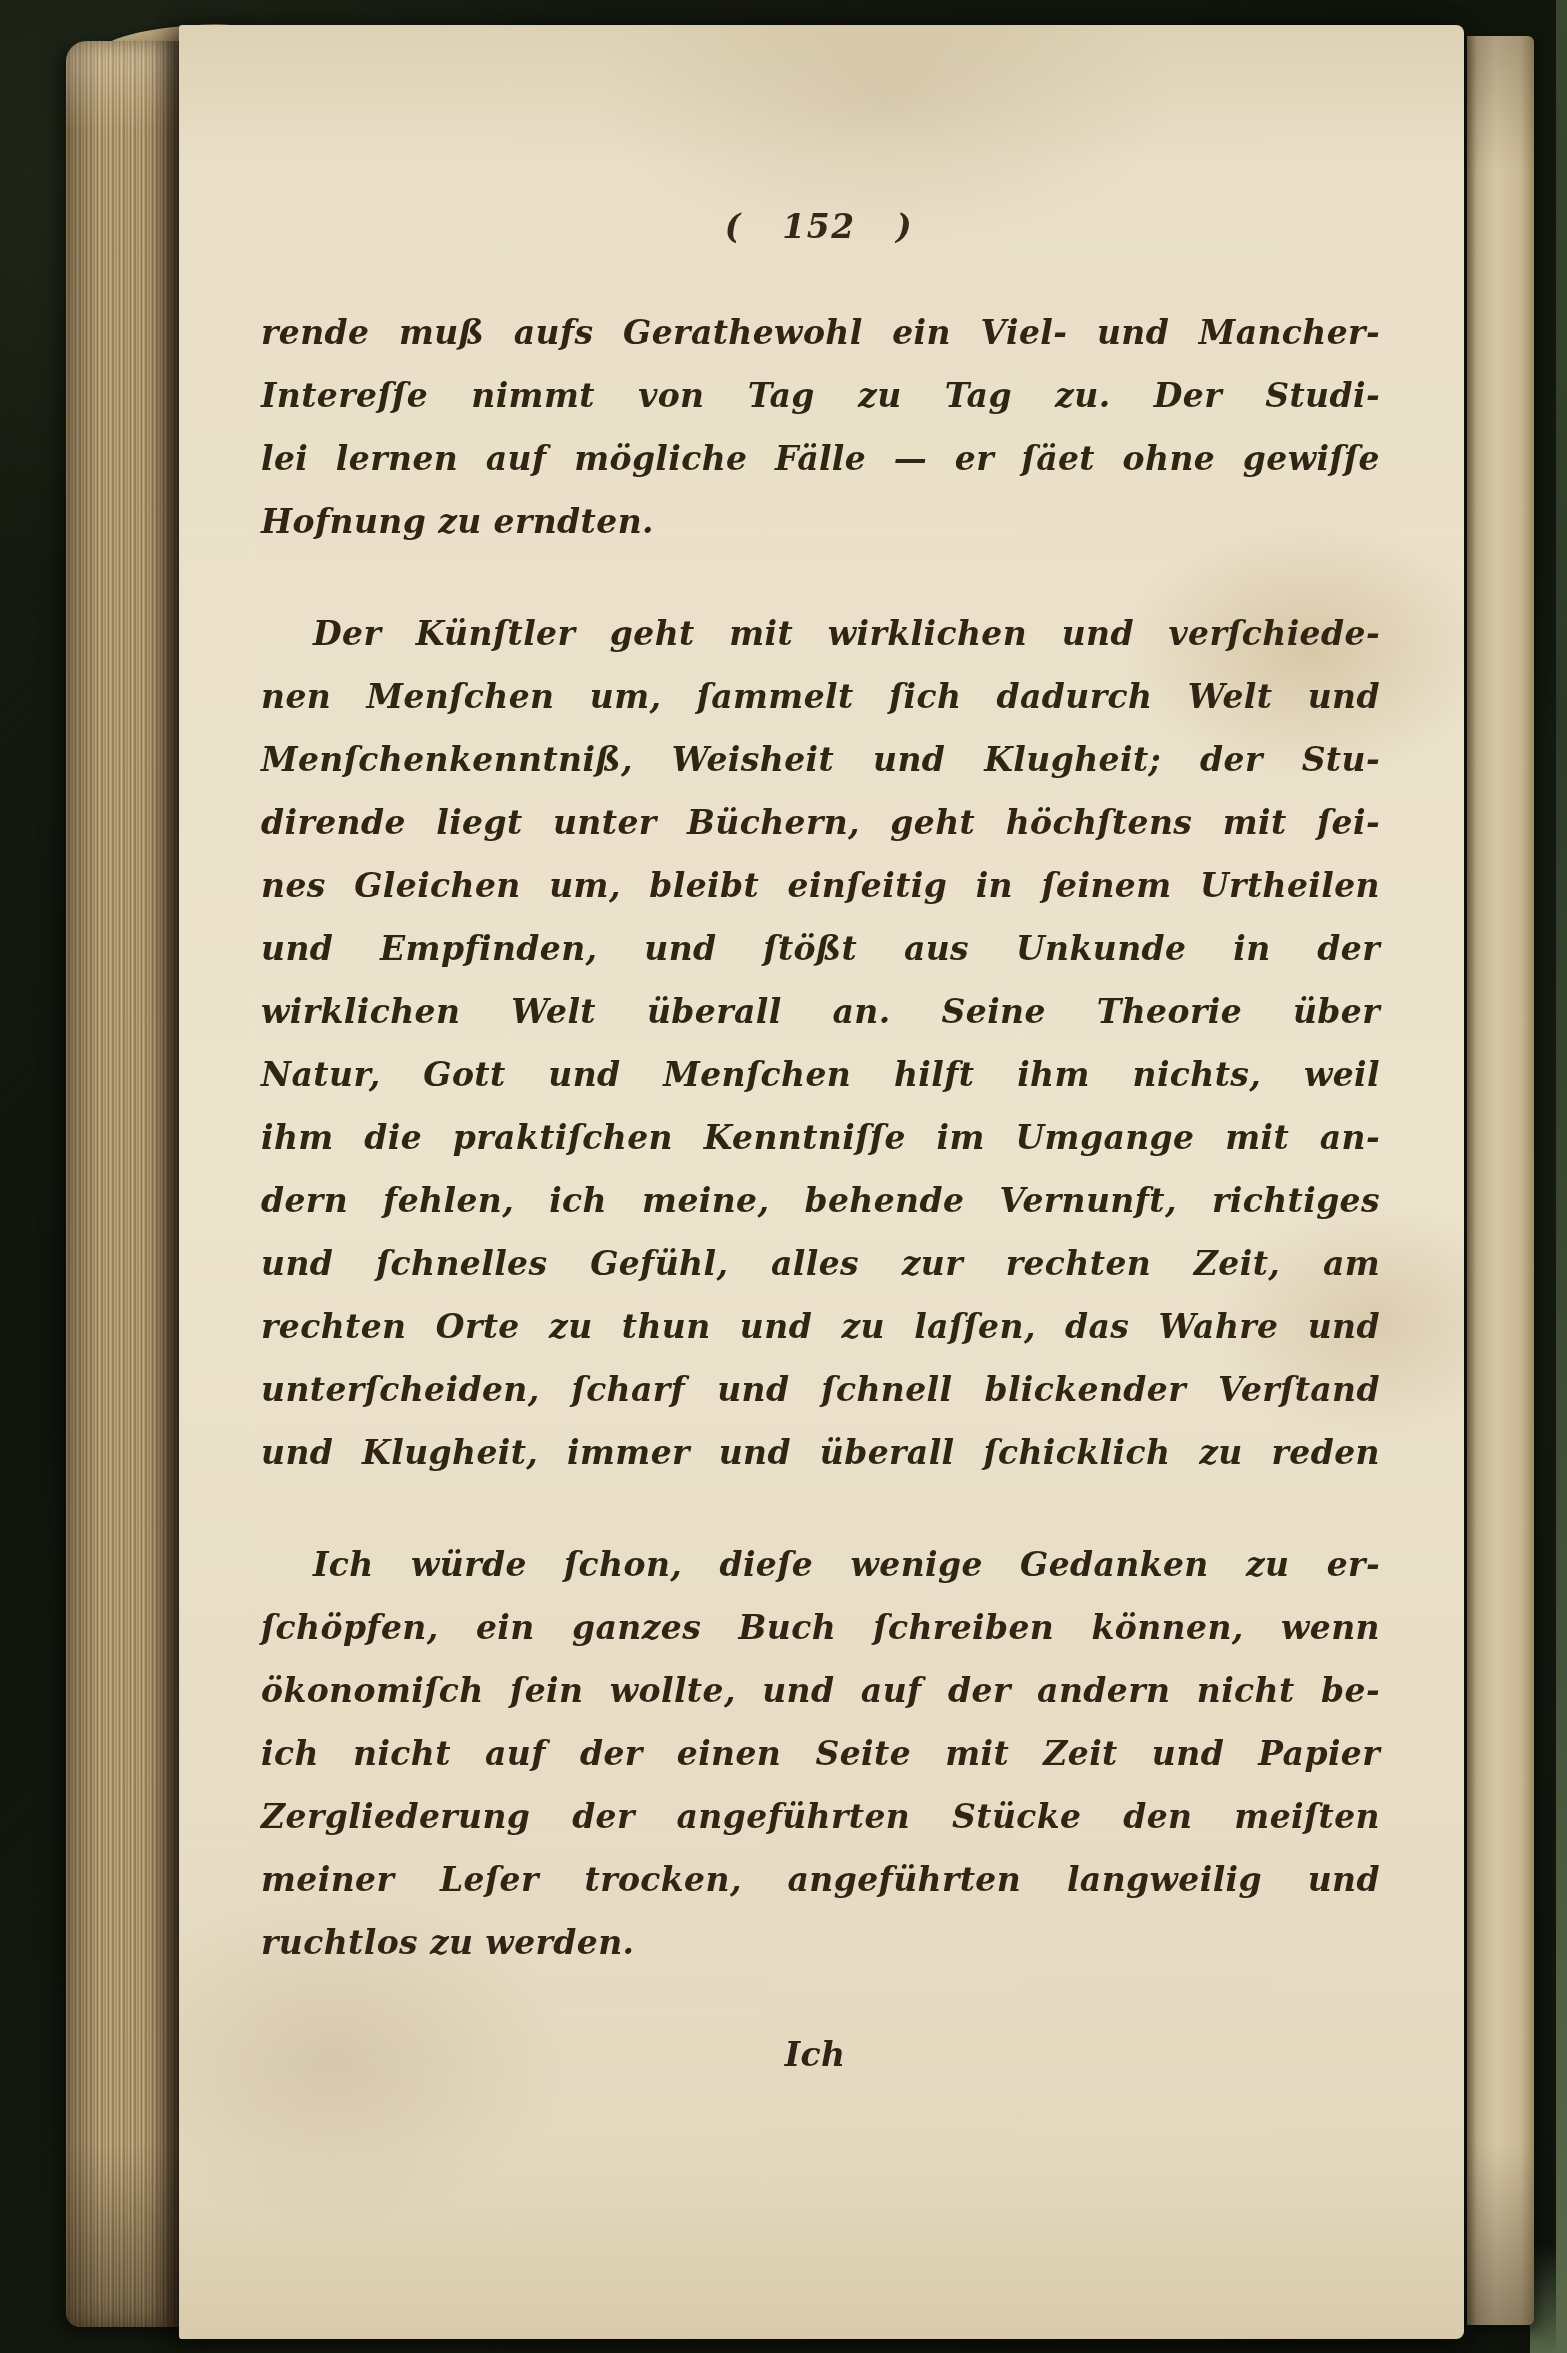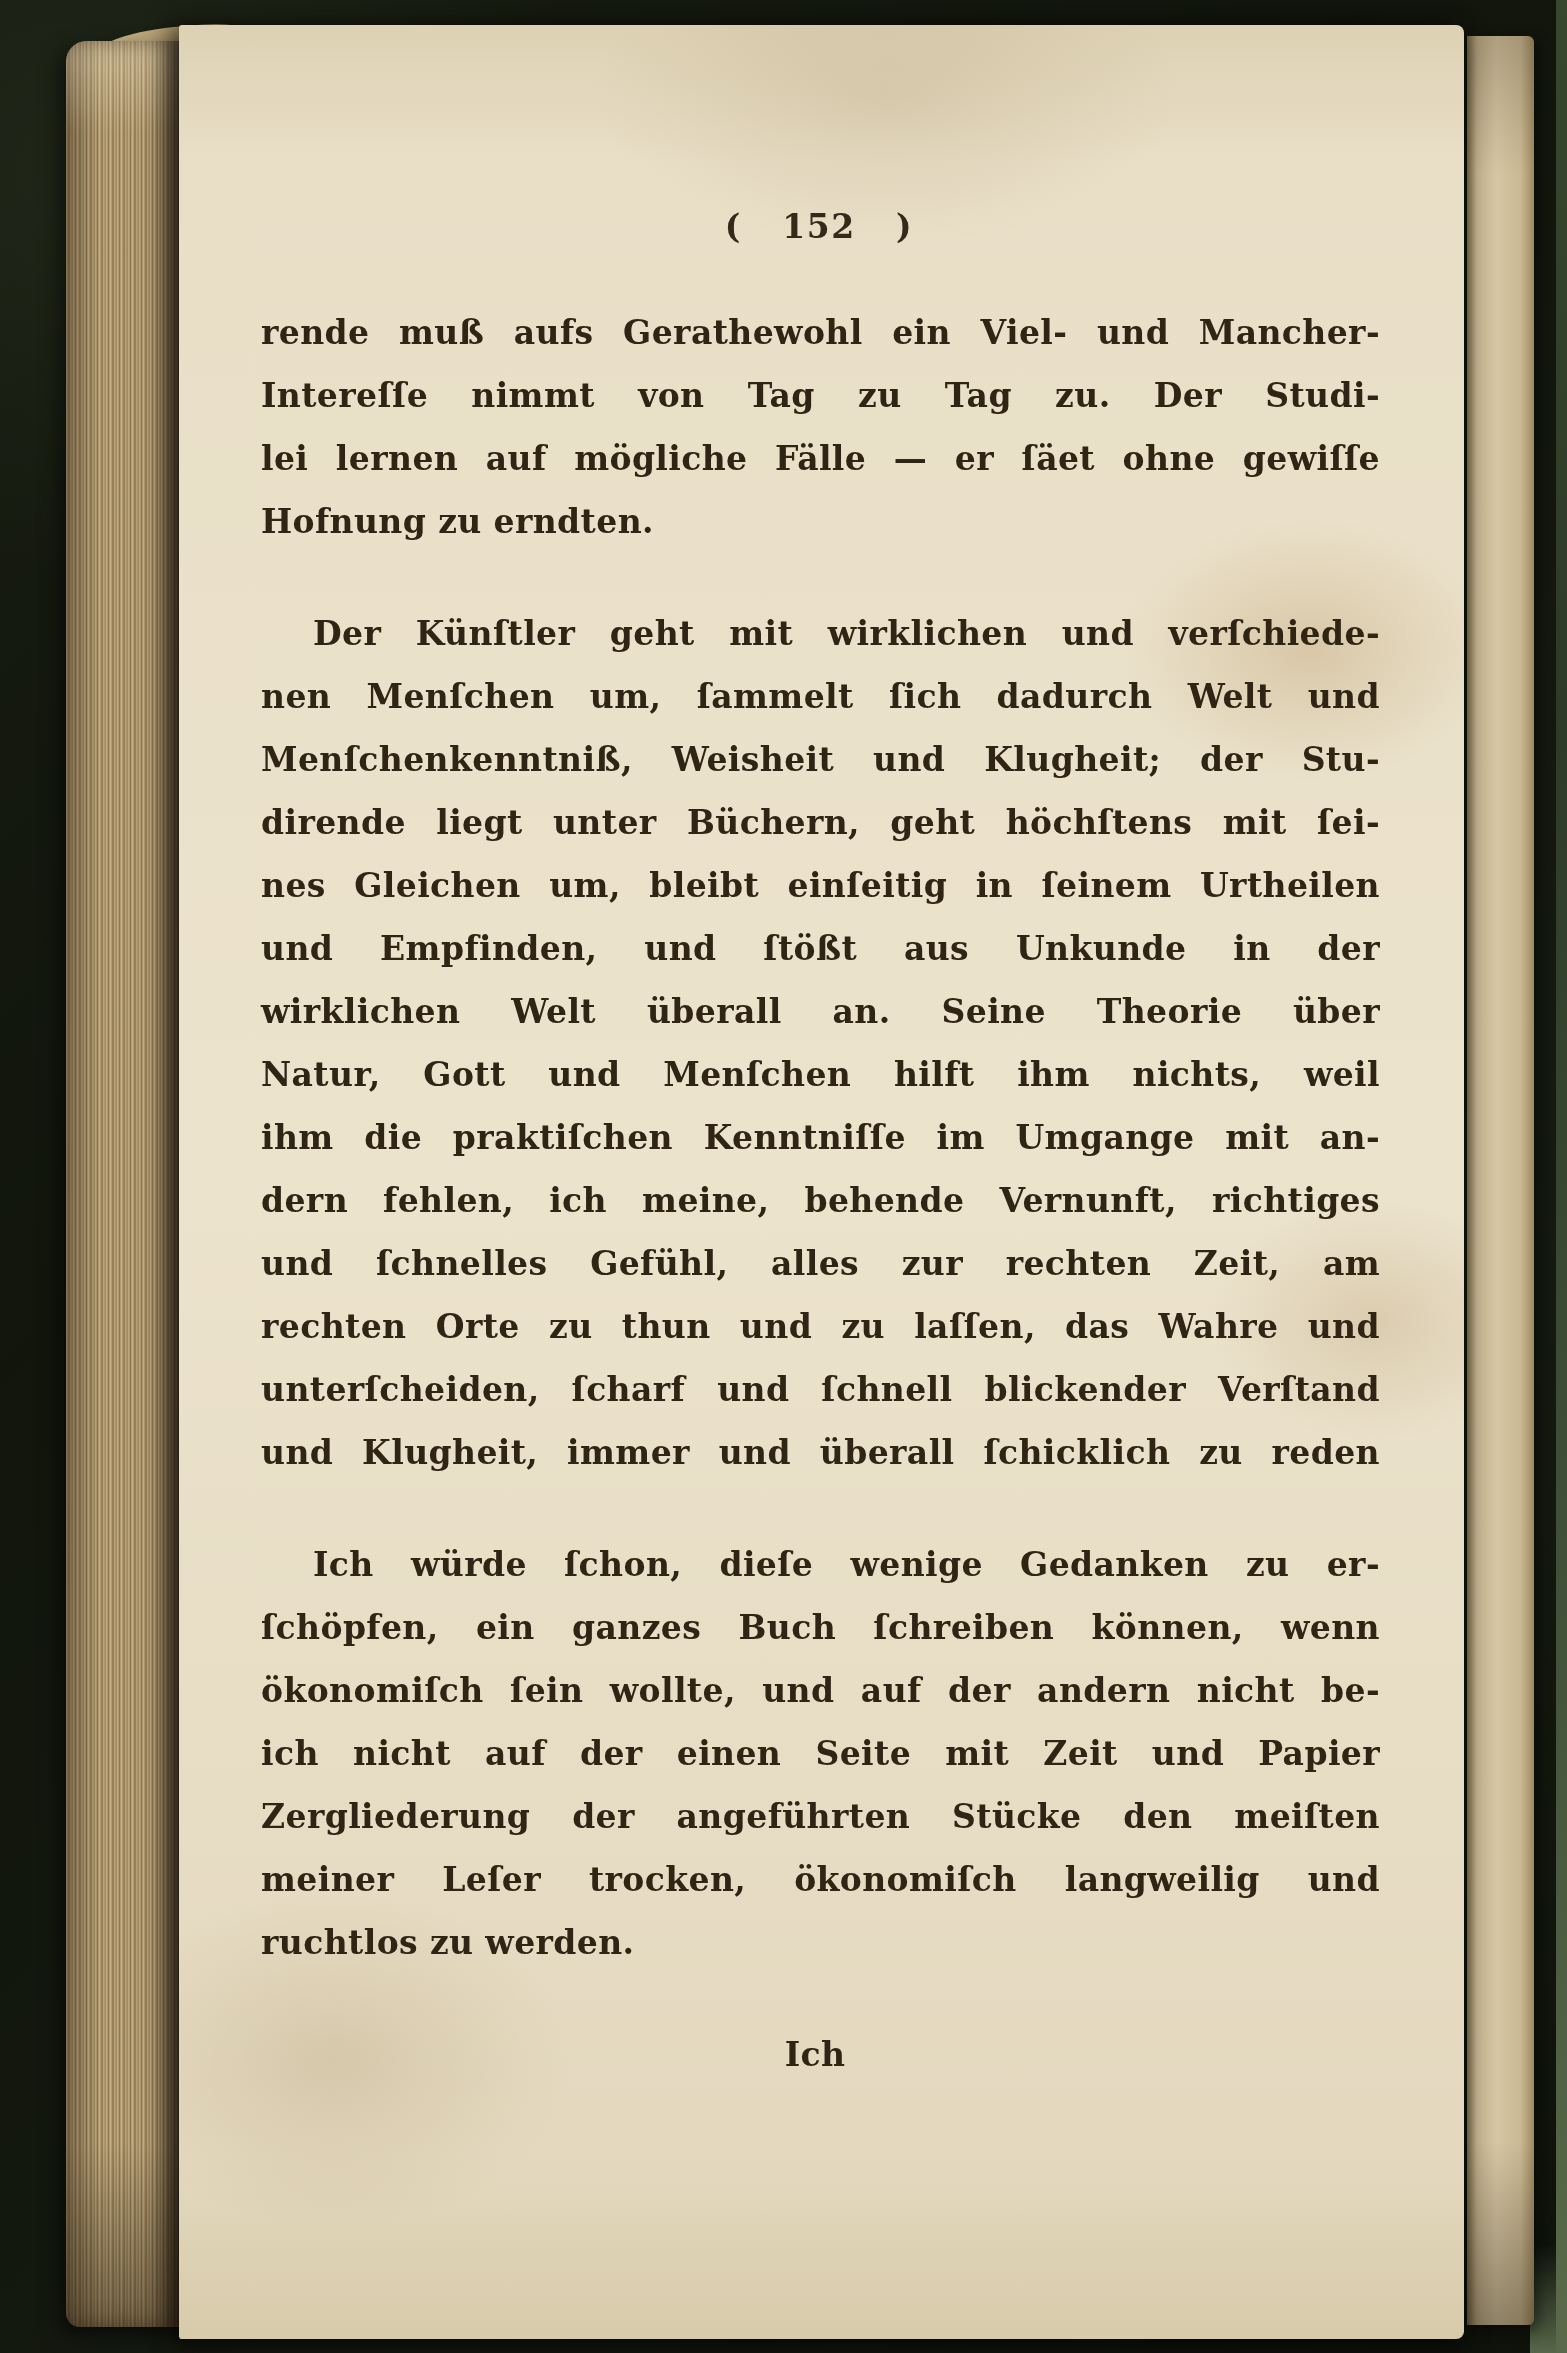--- a/index.html
+++ b/index.html
@@ -37,20 +37,21 @@
     background:
       radial-gradient(ellipse 266px 188px at 88% 27%, rgba(186,152,100,0.28), transparent 70%),
       radial-gradient(ellipse 235px 172px at 93% 56%, rgba(176,144,95,0.22), transparent 70%),
       radial-gradient(ellipse 329px 235px at 12% 88%, rgba(150,122,80,0.16), transparent 72%),
       radial-gradient(ellipse 392px 204px at 55% 3%, rgba(150,122,80,0.14), transparent 75%),
       linear-gradient(180deg, #ddd1b4 0%, #e9dfc7 6%, #ece3cd 50%, #e4d9bf 92%, #d8cbab 100%),
       linear-gradient(90deg, #c9bb9b 0%, #e0d5ba 7%, #eae0ca 28%, #ece3cd 62%, #e5dac0 86%, #d9ccab 100%);
     background-blend-mode:multiply, multiply, multiply, multiply, normal, normal;
     box-shadow: -11px 0 23.5px rgba(0,0,0,0.45), 0 7.8px 23.5px rgba(0,0,0,0.5);
     border-radius:3.1px 7.8px 7.8px 3.1px;
+    font-style:italic;
   }
 
   
   .facing-page-edge { position:absolute; left:1467px; top:36px; width:67px; height:2289px;
     background:
       linear-gradient(180deg, rgba(60,45,25,0.25) 0%, rgba(60,45,25,0.0) 6%, rgba(60,45,25,0.0) 92%, rgba(40,28,12,0.4) 100%),
       linear-gradient(90deg, #8a7850 0%, #c4b490 14%, #d5c6a4 45%, #c9b994 80%, #9d8a60 100%);
     border-radius:0 6.3px 6.3px 0;
     box-shadow: 4.7px 4.7px 12.5px rgba(0,0,0,0.45);
   }
@@ -109,21 +110,21 @@
           <div class="line">rechten Orte zu thun und zu laſſen, das Wahre und</div>
           <div class="line">unterſcheiden, ſcharf und ſchnell blickender Verſtand</div>
           <div class="line">und Klugheit, immer und überall ſchicklich zu reden</div>
         </div>
       <div class="para indent">
           <div class="line">Ich würde ſchon, dieſe wenige Gedanken zu er-</div>
           <div class="line">ſchöpfen, ein ganzes Buch ſchreiben können, wenn</div>
           <div class="line">ökonomiſch ſein wollte, und auf der andern nicht be-</div>
           <div class="line">ich nicht auf der einen Seite mit Zeit und Papier</div>
           <div class="line">Zergliederung der angeführten Stücke den meiſten</div>
-          <div class="line">meiner Leſer trocken, ökonomiſch langweilig und</div>
+          <div class="line">meiner Leſer trocken, angeführten langweilig und</div>
           <div class="line last">ruchtlos zu werden.</div>
         </div>
       <div class="catchword">Ich</div>
     </div>
 
   </div>
 </div>
 
 
 </body></html>

